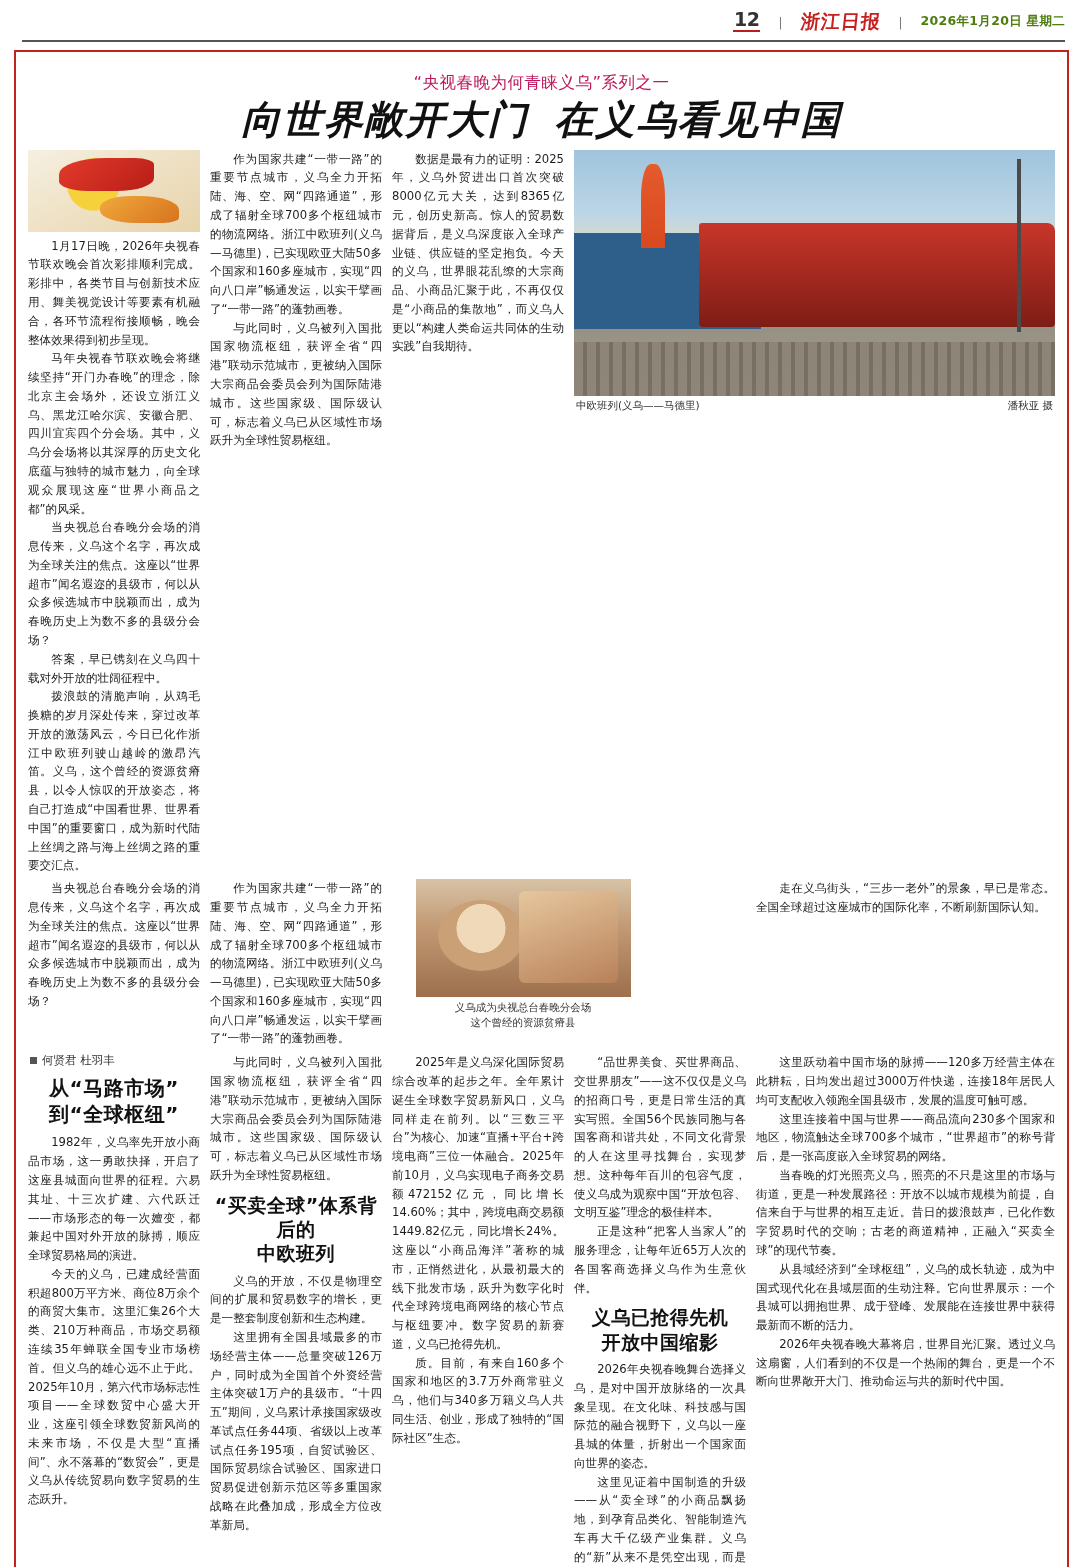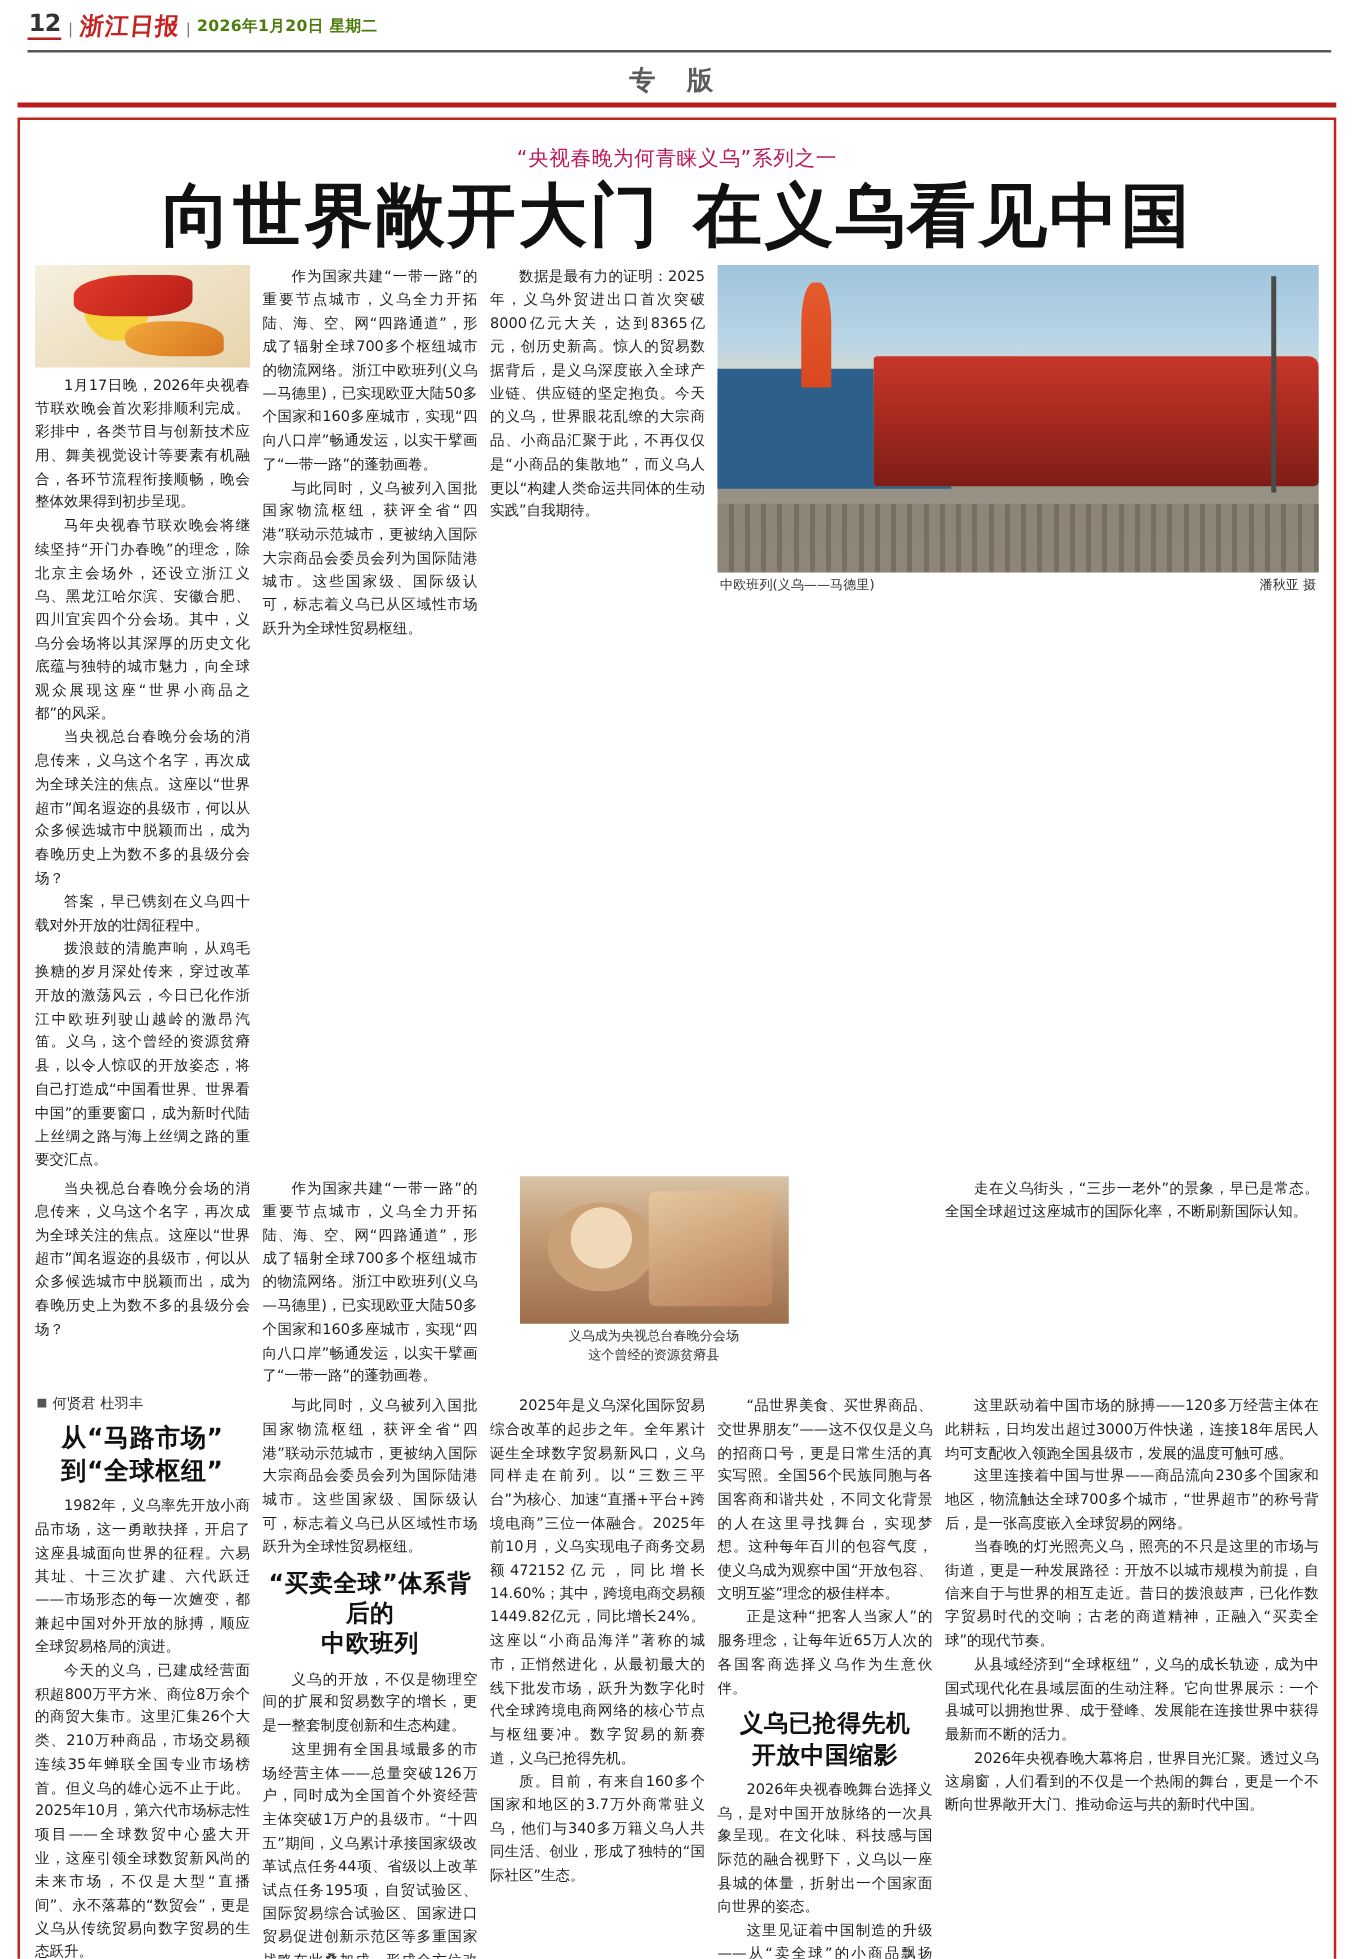--- a/index.html
+++ b/index.html
@@ -8,41 +8,41 @@
     width:1083px; height:1567px;
     background:#ffffff;
     font-family:"DejaVu Sans", sans-serif;
     color:#1a1a1a;
     overflow:hidden;
     position:relative;
   }
   .page { width:1083px; height:1567px; position:relative; padding:0 14px; }
 
   
-  .masthead { display:flex; align-items:flex-end; gap:5px; padding:10px 4px 5px 8px; }
+  .masthead { display:flex; align-items:flex-end; gap:18px; padding:10px 4px 5px 8px;justify-content:flex-end; }
   .mh-pageno { font-size:19px; font-weight:bold; color:#333; letter-spacing:-.5px;
     border-bottom:2px solid #b81e1e; line-height:1.05; padding:0 1px; }
   .mh-sep { font-size:12px; color:#777; padding-bottom:2px; }
   .mh-logo { font-size:19px; font-weight:bold; color:#c81f1f; font-family:"DejaVu Serif", serif;
     letter-spacing:1px; line-height:1; transform:skewX(-6deg); padding-bottom:1px; }
   .mh-date { font-size:12.5px; color:#4d7c0f; font-weight:bold; padding-bottom:2px; letter-spacing:.3px; }
   .mh-rule { height:2px; background:#555; margin:3px 4px 0 8px; }
 
   
   .banner { text-align:center; padding:8px 0 0; }
   .banner-title { font-size:21px; font-weight:bold; color:#5b5b5b; letter-spacing:9px;
     font-family:"DejaVu Sans", sans-serif; }
   .banner-rule { height:4px; background:#b81e1e; margin-top:4px; }
 
   
   .art1 { border:2px solid #c0241f; margin-top:8px; padding:10px 12px 8px; position:relative; }
 
   .kicker { text-align:center; font-size:16.5px; color:#be185d; letter-spacing:.5px; margin:10px 0 4px; font-weight:500; }
-  .head1 { text-align:center; font-size:55px; font-weight:bold; letter-spacing:2px;
-    line-height:1.12; color:#111; margin:0 0 8px; }
+  .head1 { text-align:center; font-size:39px; font-weight:bold; letter-spacing:2px;
+    line-height:1.12; color:#111; margin:0 0 8px;font-style:italic; }
   .head1 .gap { display:inline-block; width:26px; }
 
   .byline { font-size:11.5px; color:#333; display:flex; align-items:center; gap:5px; margin:0 0 6px 2px; }
   .byline .sq { width:7px; height:7px; background:#555; display:inline-block; }
 
   .subhead { text-align:center; font-weight:bold; font-size:20px; line-height:1.28;
     color:#111; margin:8px 0 6px; letter-spacing:.5px; }
   .subhead.small { font-size:19px; }
 
   
@@ -112,24 +112,20 @@
 
   <div class="masthead">
     <span class="mh-pageno">12</span>
     <span class="mh-sep">|</span>
     <span class="mh-logo">浙江日报</span>
     <span class="mh-sep">|</span>
     <span class="mh-date">2026年1月20日  星期二</span>
   </div>
   <div class="mh-rule"></div>
 
-  <div class="banner">
-    <div class="banner-title">专 版</div>
-    <div class="banner-rule"></div>
-  </div>
 
   <div class="art1">
 
     <div class="kicker">“央视春晚为何青睐义乌”系列之一</div>
     <div class="head1">
       <span>向世界敞开大门</span><span class="gap"></span><span>在义乌看见中国</span>
     </div>
 
     <div style="display:flex; gap:10px; align-items:flex-start;">
 

